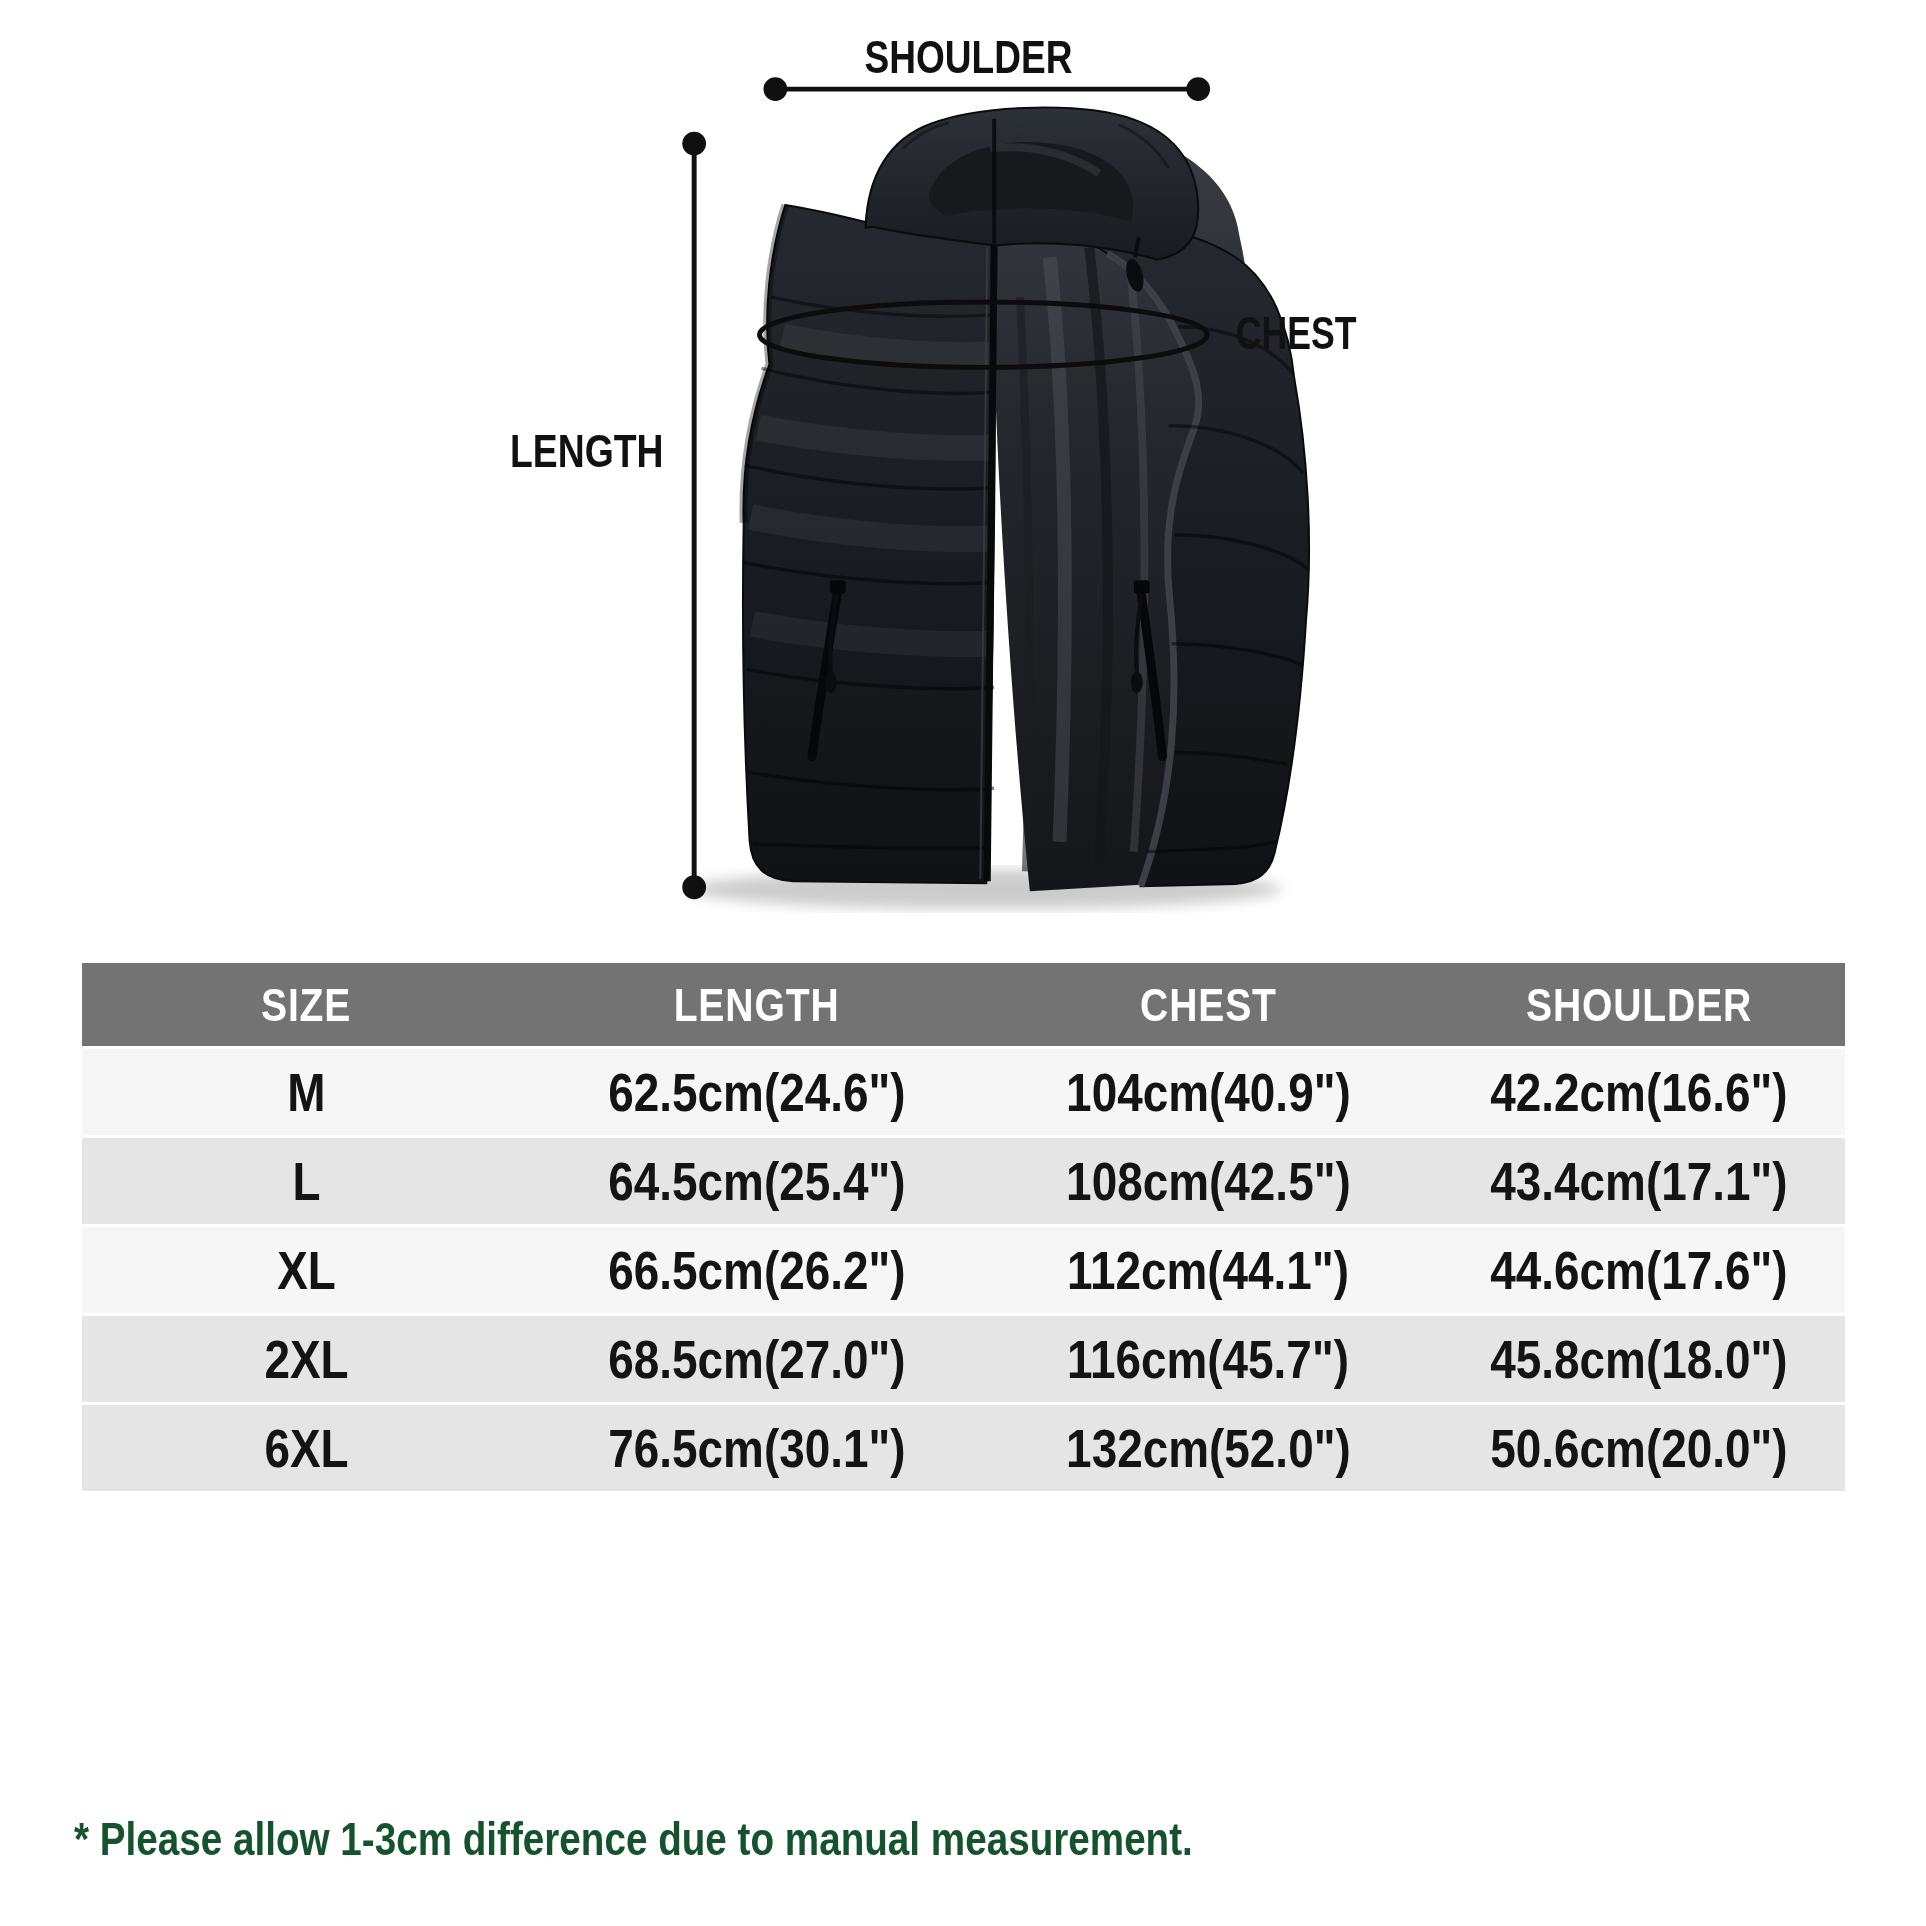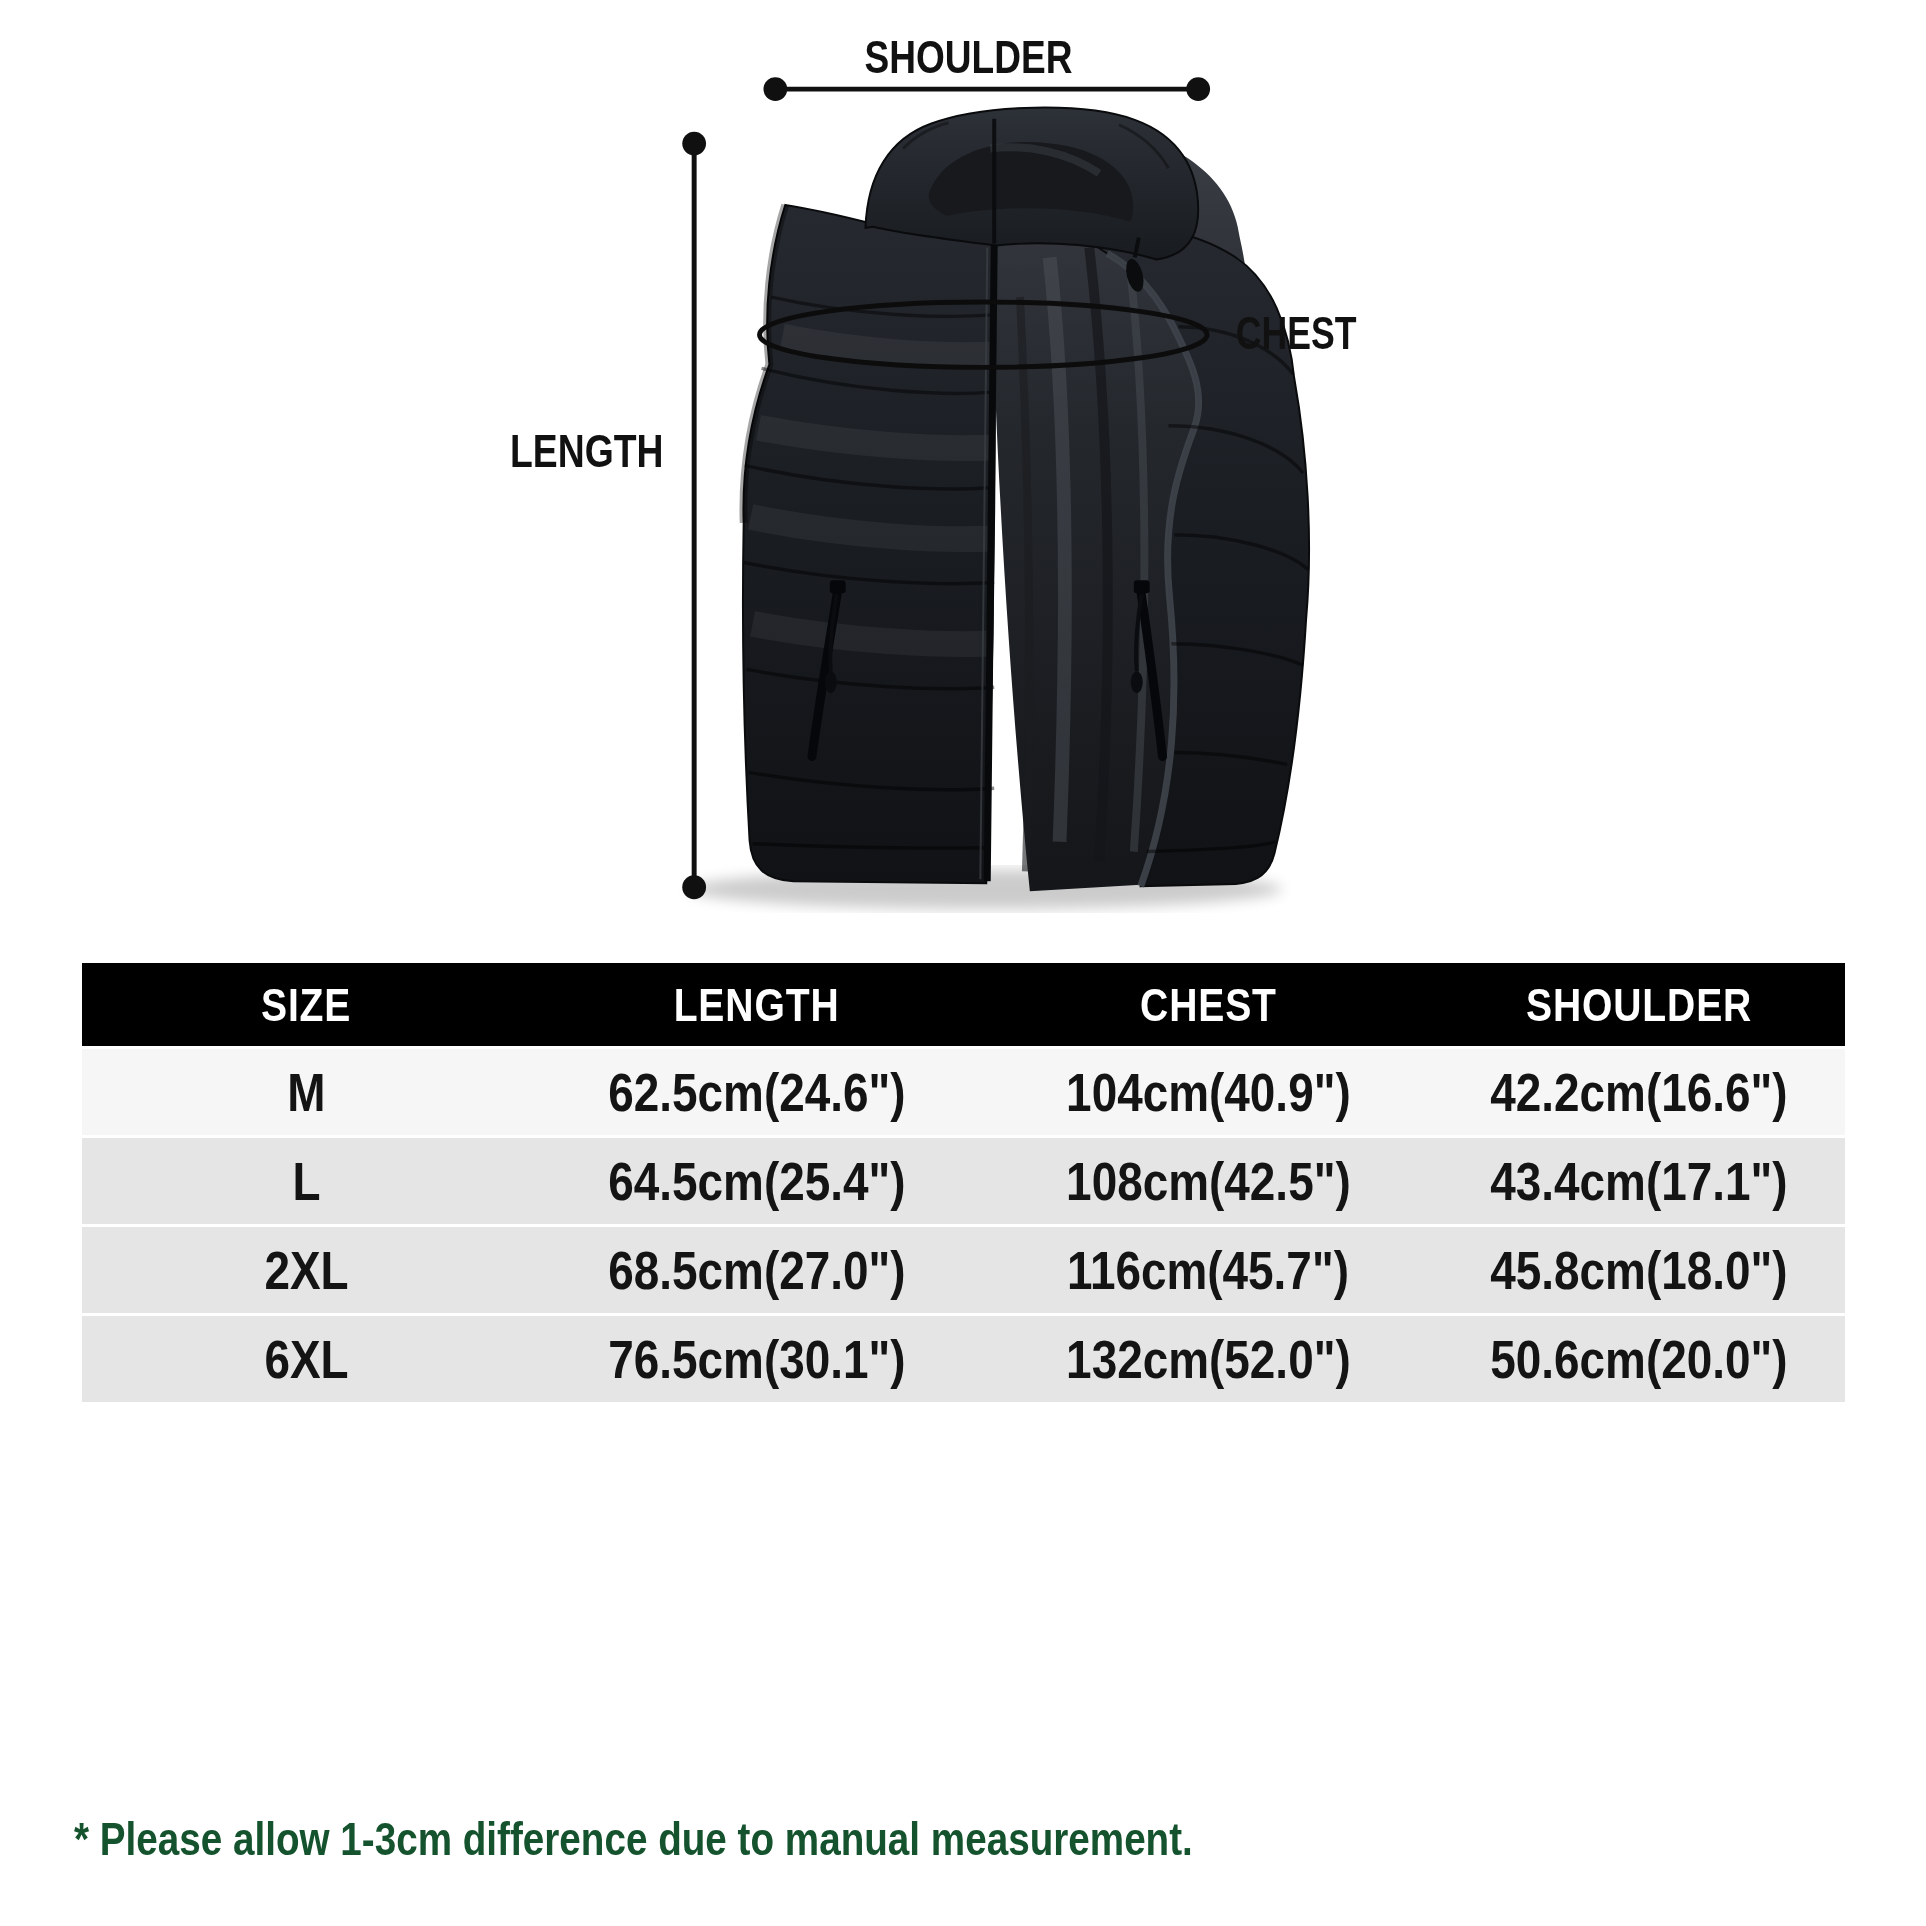--- a/index.html
+++ b/index.html
@@ -3,21 +3,21 @@
 <meta charset="utf-8">
 <style>
   html,body{margin:0;padding:0;background:#fff;}
   .canvas{position:relative;width:1927px;height:1859px;background:#ffffff;overflow:hidden;
           font-family:"Liberation Sans",sans-serif;color:#151515;}
   .diagram-svg{position:absolute;left:0;top:0;width:1927px;height:1927px;}
 
   
   table.size-table{position:absolute;left:82px;top:963px;width:1763px;
                    border-collapse:collapse;table-layout:fixed;}
-  table.size-table th{height:83px;background:#000000;color:#ffffff;
+  table.size-table th{height:83px;background:#737373;color:#ffffff;
                       font-size:46px;font-weight:700;text-align:center;letter-spacing:1px;padding:0;}
   table.size-table td{height:86px;text-align:center;font-size:54px;font-weight:700;
                       color:#141414;padding:0;border-top:3px solid #ffffff;}
   tr.row-light td{background:#f6f6f6;}
   tr.row-shade td{background:#e5e5e5;}
   table.size-table th>span, table.size-table td>span{
       display:inline-block;transform:scaleX(0.85);transform-origin:center;white-space:nowrap;}
 
   
   .footnote{position:absolute;left:74px;top:1812px;font-size:46px;font-weight:700;color:#14532d;}
@@ -164,20 +164,26 @@
         <td><span>62.5cm(24.6")</span></td>
         <td><span>104cm(40.9")</span></td>
         <td><span>42.2cm(16.6")</span></td>
       </tr>
       <tr class="row-shade">
         <td><span>L</span></td>
         <td><span>64.5cm(25.4")</span></td>
         <td><span>108cm(42.5")</span></td>
         <td><span>43.4cm(17.1")</span></td>
       </tr>
+      <tr class="row-light">
+        <td><span>XL</span></td>
+        <td><span>66.5cm(26.2")</span></td>
+        <td><span>112cm(44.1")</span></td>
+        <td><span>44.6cm(17.6")</span></td>
+      </tr>
       <tr class="row-shade">
         <td><span>2XL</span></td>
         <td><span>68.5cm(27.0")</span></td>
         <td><span>116cm(45.7")</span></td>
         <td><span>45.8cm(18.0")</span></td>
       </tr>
       <tr class="row-shade">
         <td><span>6XL</span></td>
         <td><span>76.5cm(30.1")</span></td>
         <td><span>132cm(52.0")</span></td>

